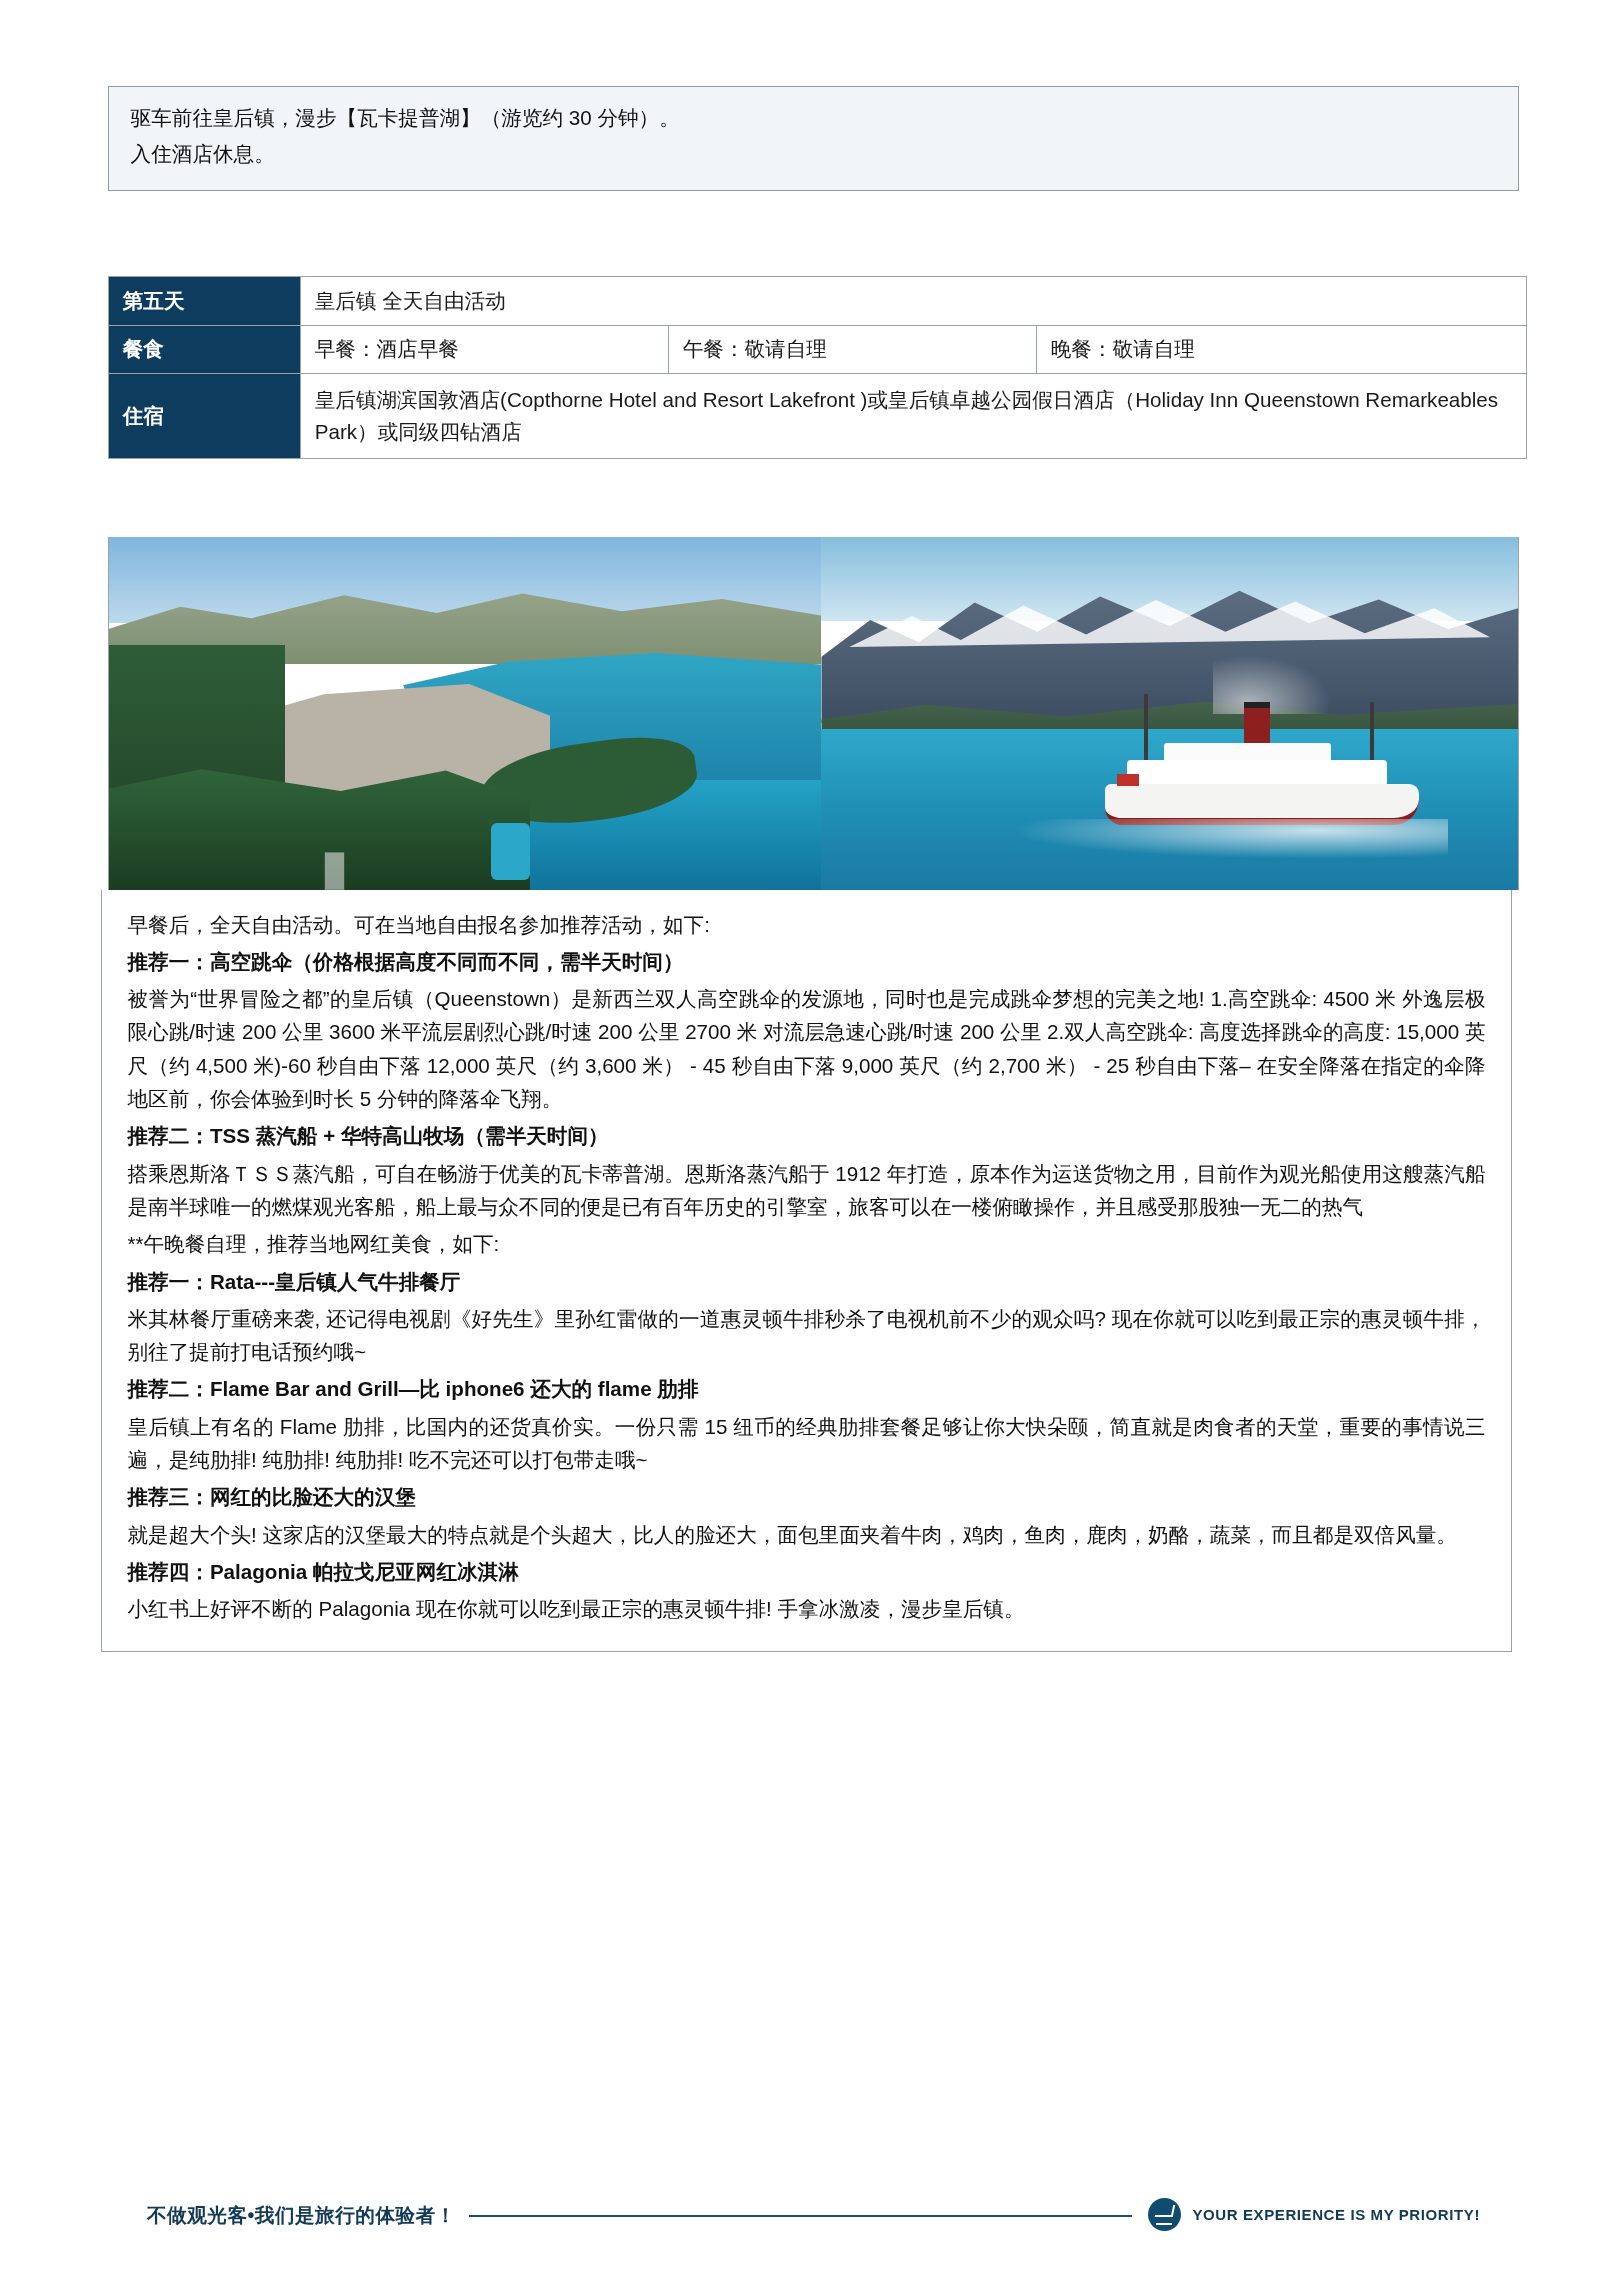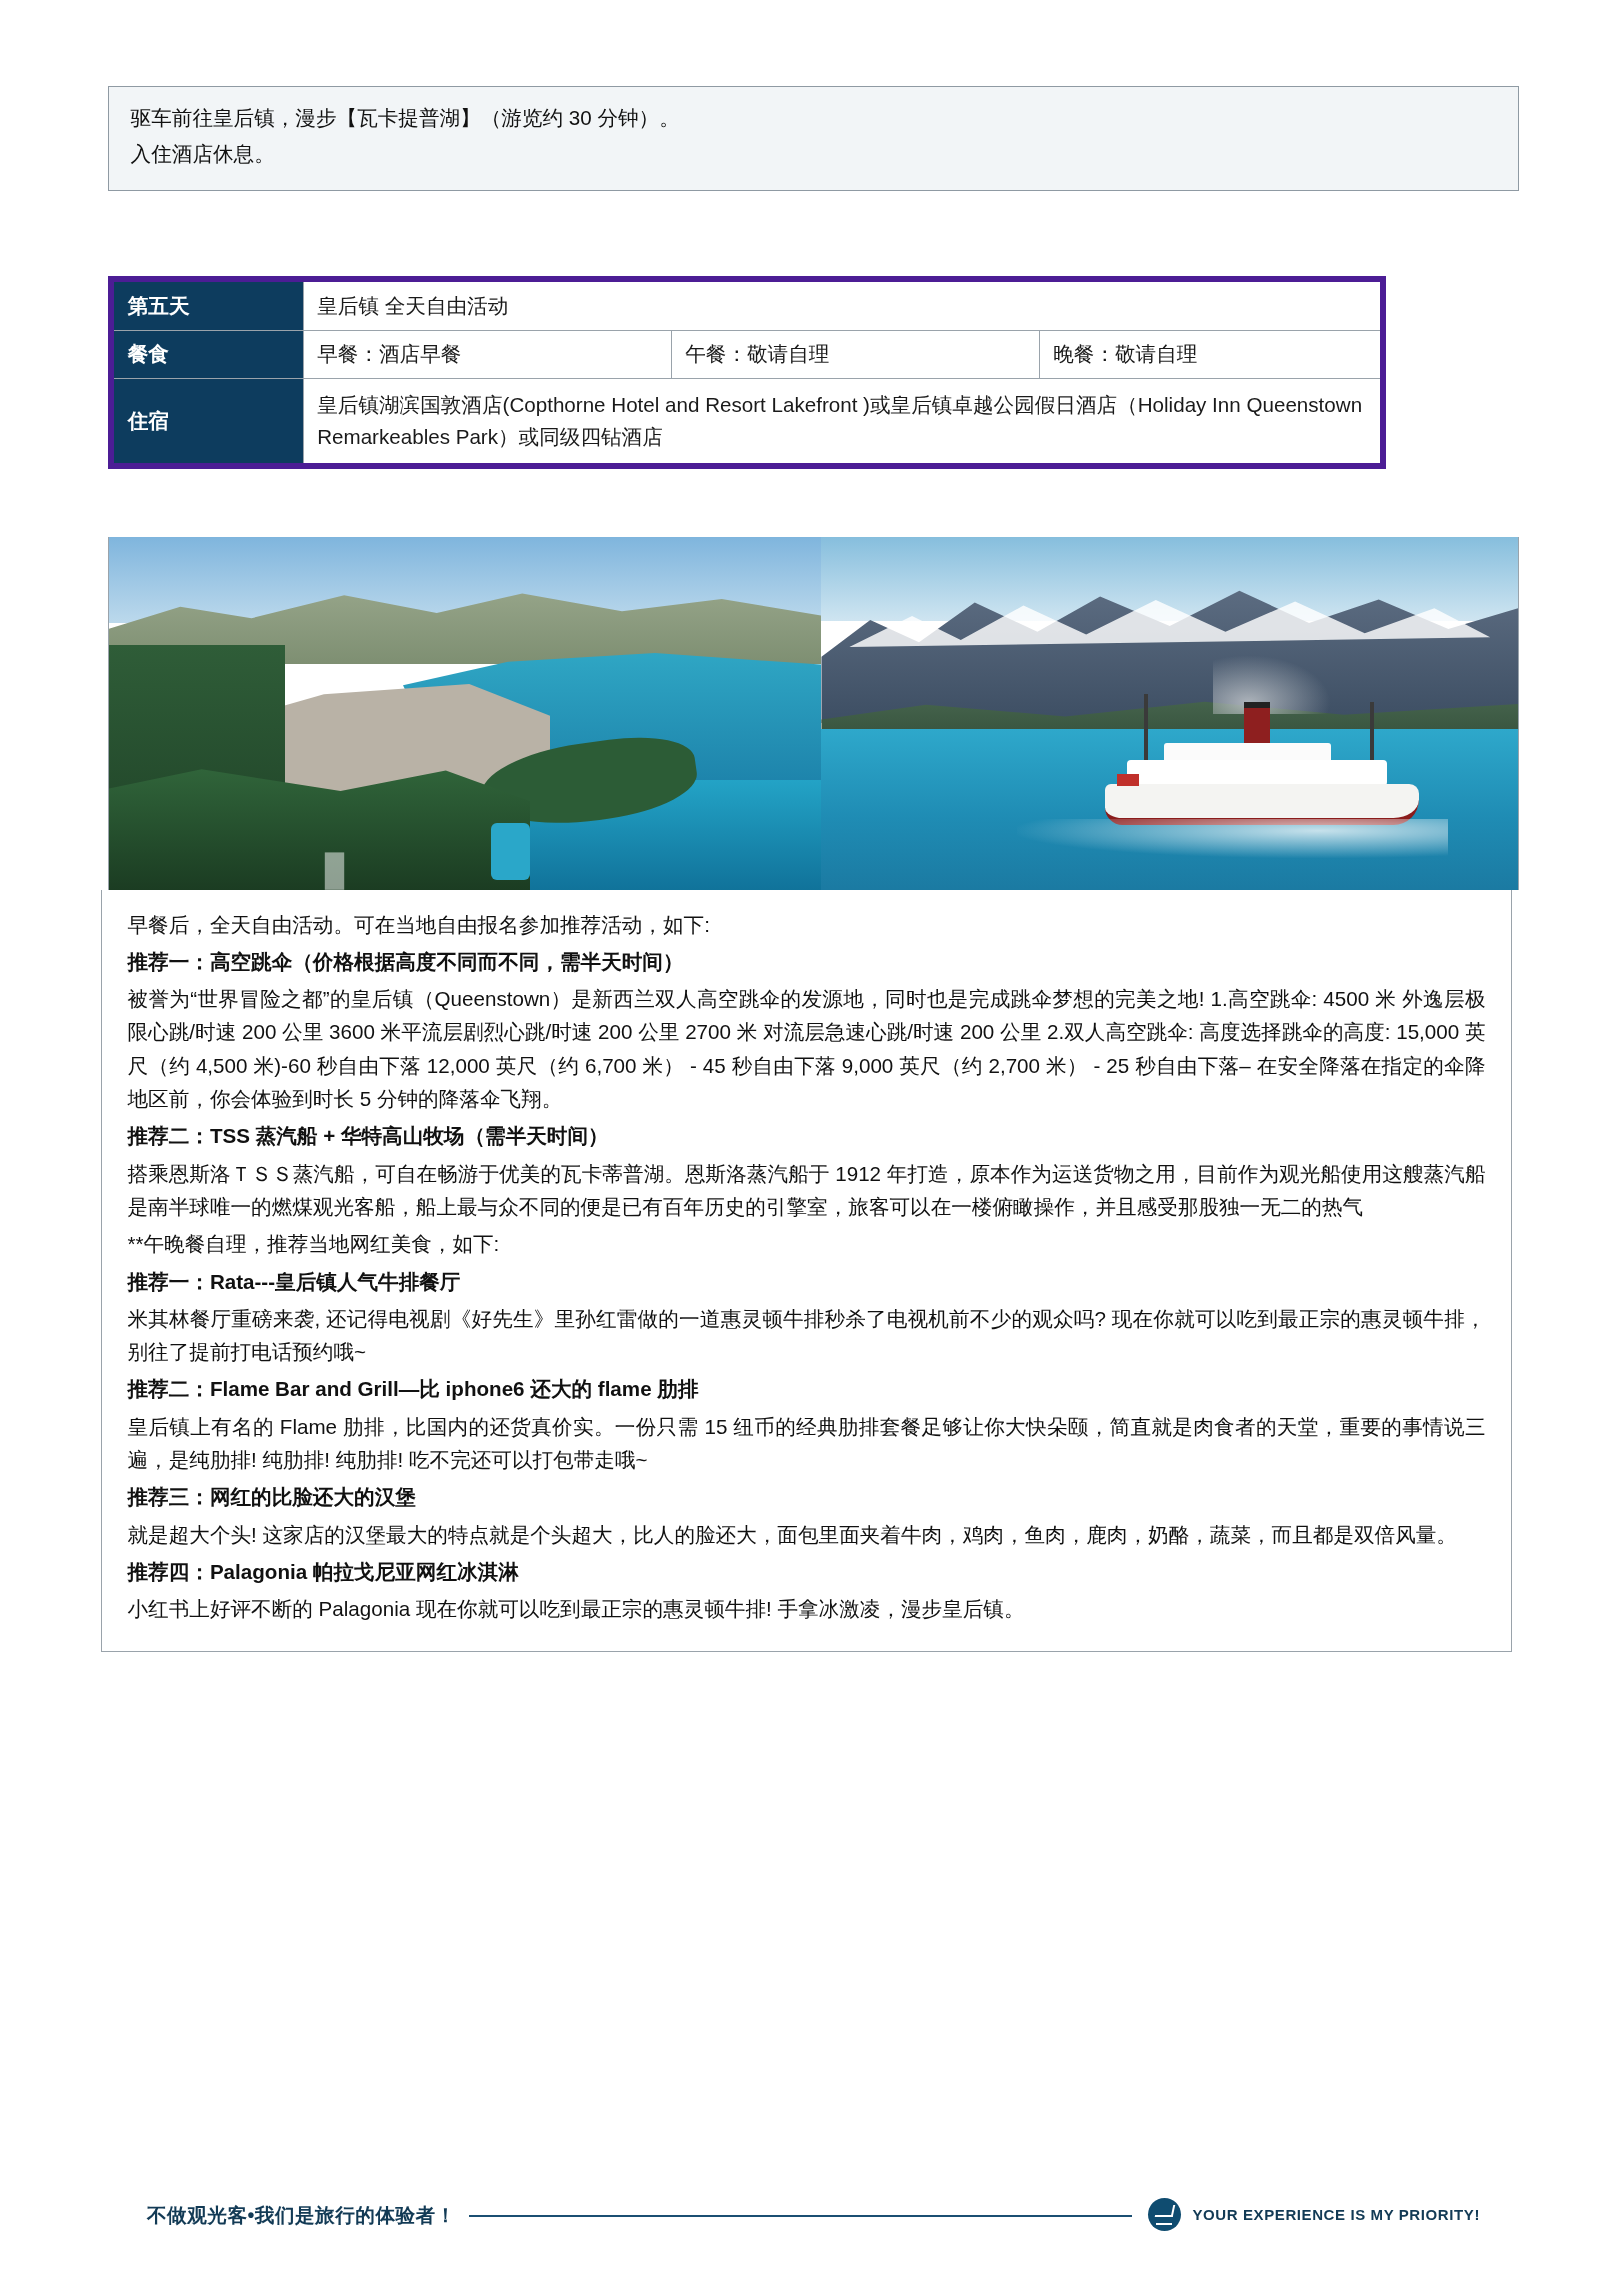--- a/index.html
+++ b/index.html
@@ -38,22 +38,22 @@
     line-height: 1.5;
     color: #111;
   }
   .top-box p:last-child { margin-bottom: 0; }
 
   
   .main-table {
     position: absolute;
     left: 108px;
     top: 276px;
-    width: 1278px;
-    border: 6px solid #4c1d95;
+    width: 1419px;
+    border: 1px solid #4c1d95;
     border-collapse: collapse;
   }
   .main-table td {
     border: 1px solid #9aa3ab;
     vertical-align: middle;
     padding: 9.8px 13.7px;
     font-size: 20.6px;
   }
   .lbl {
     background: #0d3c5e;
@@ -345,21 +345,21 @@
       <div class="pr-ship-deck"></div>
       <div class="pr-ship-hull"></div>
       <div class="pr-flag"></div>
       <div class="pr-wake"></div>
     </div>
   </div>
 
   <div class="body-box">
     <p>早餐后，全天自由活动。可在当地自由报名参加推荐活动，如下:</p>
     <p class="hl">推荐一：高空跳伞（价格根据高度不同而不同，需半天时间）</p>
-    <p class="blue">被誉为“世界冒险之都”的皇后镇（Queenstown）是新西兰双人高空跳伞的发源地，同时也是完成跳伞梦想的完美之地! 1.高空跳伞: 4500 米 外逸层极限心跳/时速 200 公里 3600 米平流层剧烈心跳/时速 200 公里 2700 米 对流层急速心跳/时速 200 公里 2.双人高空跳伞: 高度选择跳伞的高度: 15,000 英尺（约 4,500 米)-60 秒自由下落 12,000 英尺（约 6,700 米） - 45 秒自由下落 9,000 英尺（约 2,700 米） - 25 秒自由下落– 在安全降落在指定的伞降地区前，你会体验到时长 5 分钟的降落伞飞翔。</p>
+    <p class="blue">被誉为“世界冒险之都”的皇后镇（Queenstown）是新西兰双人高空跳伞的发源地，同时也是完成跳伞梦想的完美之地! 1.高空跳伞: 4500 米 外逸层极限心跳/时速 200 公里 3600 米平流层剧烈心跳/时速 200 公里 2700 米 对流层急速心跳/时速 200 公里 2.双人高空跳伞: 高度选择跳伞的高度: 15,000 英尺（约 4,500 米)-60 秒自由下落 12,000 英尺（约 3,600 米） - 45 秒自由下落 9,000 英尺（约 2,700 米） - 25 秒自由下落– 在安全降落在指定的伞降地区前，你会体验到时长 5 分钟的降落伞飞翔。</p>
     <p class="hl">推荐二：TSS 蒸汽船 + 华特高山牧场（需半天时间）</p>
     <p class="blue">搭乘恩斯洛ＴＳＳ蒸汽船，可自在畅游于优美的瓦卡蒂普湖。恩斯洛蒸汽船于 1912 年打造，原本作为运送货物之用，目前作为观光船使用这艘蒸汽船是南半球唯一的燃煤观光客船，船上最与众不同的便是已有百年历史的引擎室，旅客可以在一楼俯瞰操作，并且感受那股独一无二的热气</p>
     <p class="blue">**午晚餐自理，推荐当地网红美食，如下:</p>
     <p class="hl">推荐一：Rata---皇后镇人气牛排餐厅</p>
     <p class="blue">米其林餐厅重磅来袭, 还记得电视剧《好先生》里孙红雷做的一道惠灵顿牛排秒杀了电视机前不少的观众吗? 现在你就可以吃到最正宗的惠灵顿牛排，别往了提前打电话预约哦~</p>
     <p class="hl">推荐二：Flame Bar and Grill—比 iphone6 还大的 flame 肋排</p>
     <p class="blue">皇后镇上有名的 Flame 肋排，比国内的还货真价实。一份只需 15 纽币的经典肋排套餐足够让你大快朵颐，简直就是肉食者的天堂，重要的事情说三遍，是纯肋排! 纯肋排! 纯肋排! 吃不完还可以打包带走哦~</p>
     <p class="hl">推荐三：网红的比脸还大的汉堡</p>
     <p class="blue">就是超大个头! 这家店的汉堡最大的特点就是个头超大，比人的脸还大，面包里面夹着牛肉，鸡肉，鱼肉，鹿肉，奶酪，蔬菜，而且都是双倍风量。</p>
     <p class="hl">推荐四：Palagonia 帕拉戈尼亚网红冰淇淋</p>

